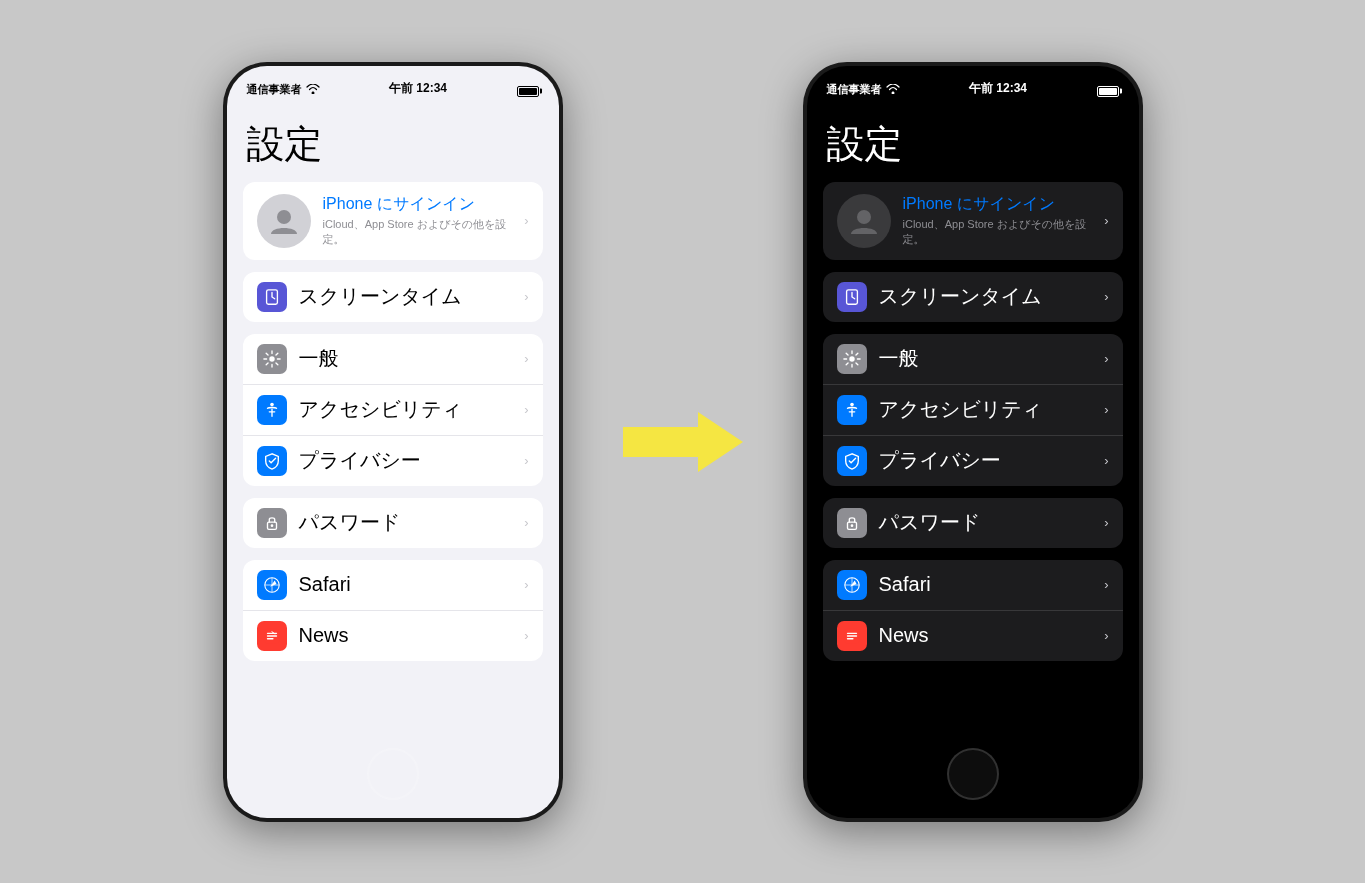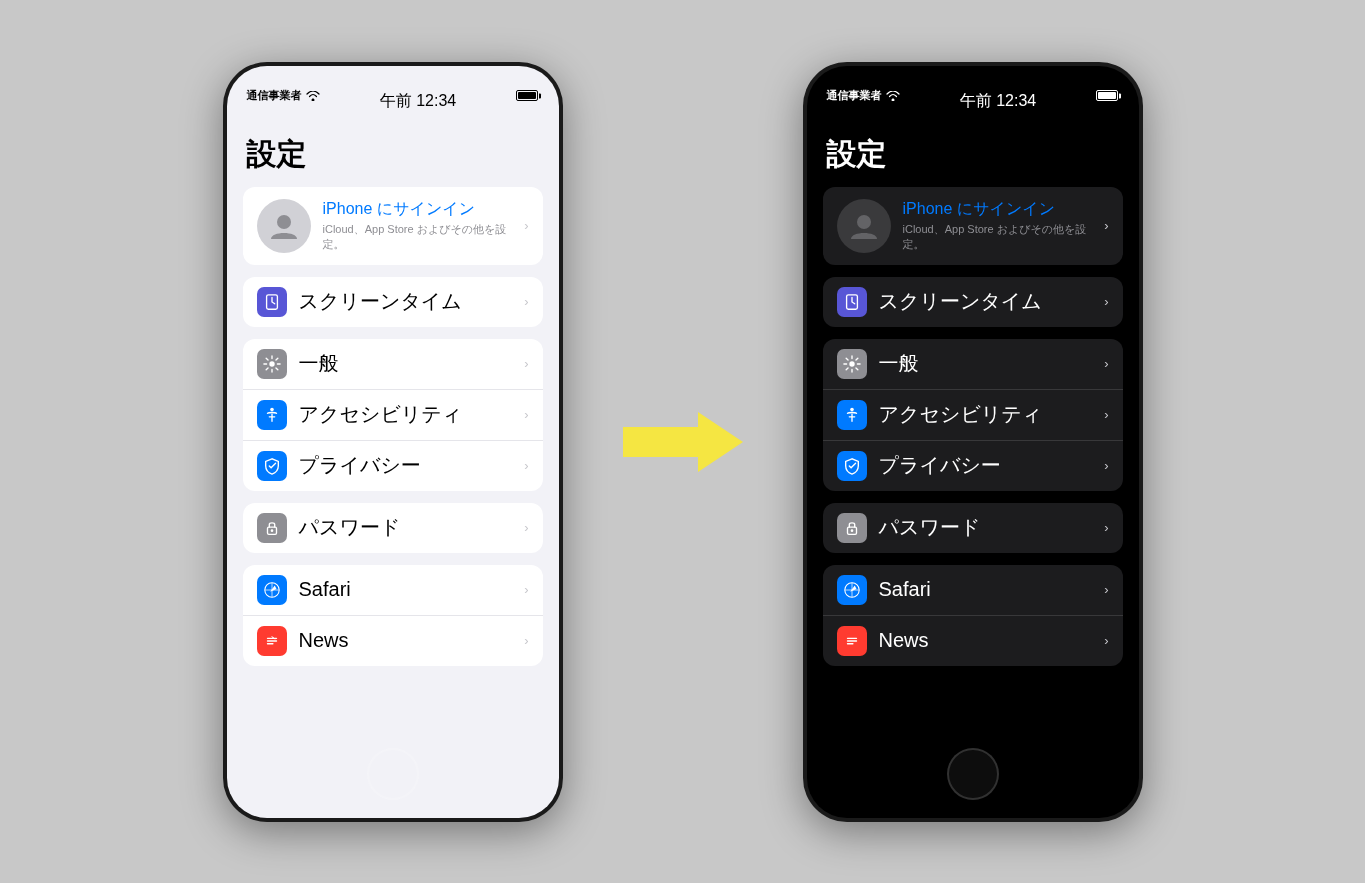--- a/index.html
+++ b/index.html
@@ -42,44 +42,43 @@
 
     
     .phone-dark .phone-inner {
       background: #000000;
     }
 
     
     .status-bar {
       display: flex;
       justify-content: space-between;
-      align-items: center;
+      align-items: flex-end;
       padding: 14px 20px 6px;
       font-size: 11px;
       font-weight: 600;
     }
 
     .phone-light .status-bar {
       color: #000;
     }
 
     .phone-dark .status-bar {
       color: #fff;
     }
 
     .status-left, .status-center, .status-right {
       display: flex;
       align-items: center;
       gap: 4px;
     }
 
     .status-center {
-      font-size: 16px;
-      font-weight: 400;
-      margin-top: 11px;
+      font-size: 12px;
+      font-weight: 700;
     }
 
     .battery-icon {
       display: inline-block;
       width: 22px;
       height: 11px;
       border: 1.5px solid currentColor;
       border-radius: 2px;
       position: relative;
     }
@@ -110,22 +109,22 @@
 
     
     .phone-content {
       flex: 1;
       overflow: hidden;
       padding: 0 0 10px;
     }
 
     
     .page-title {
-      font-size: 30px;
-      font-weight: 700;
+      font-size: 38px;
+      font-weight: 400;
       padding: 16px 20px 12px;
     }
 
     .phone-light .page-title { color: #000; }
     .phone-dark .page-title { color: #fff; }
 
     
     .settings-group {
       margin: 0 16px 12px;
       border-radius: 12px;

